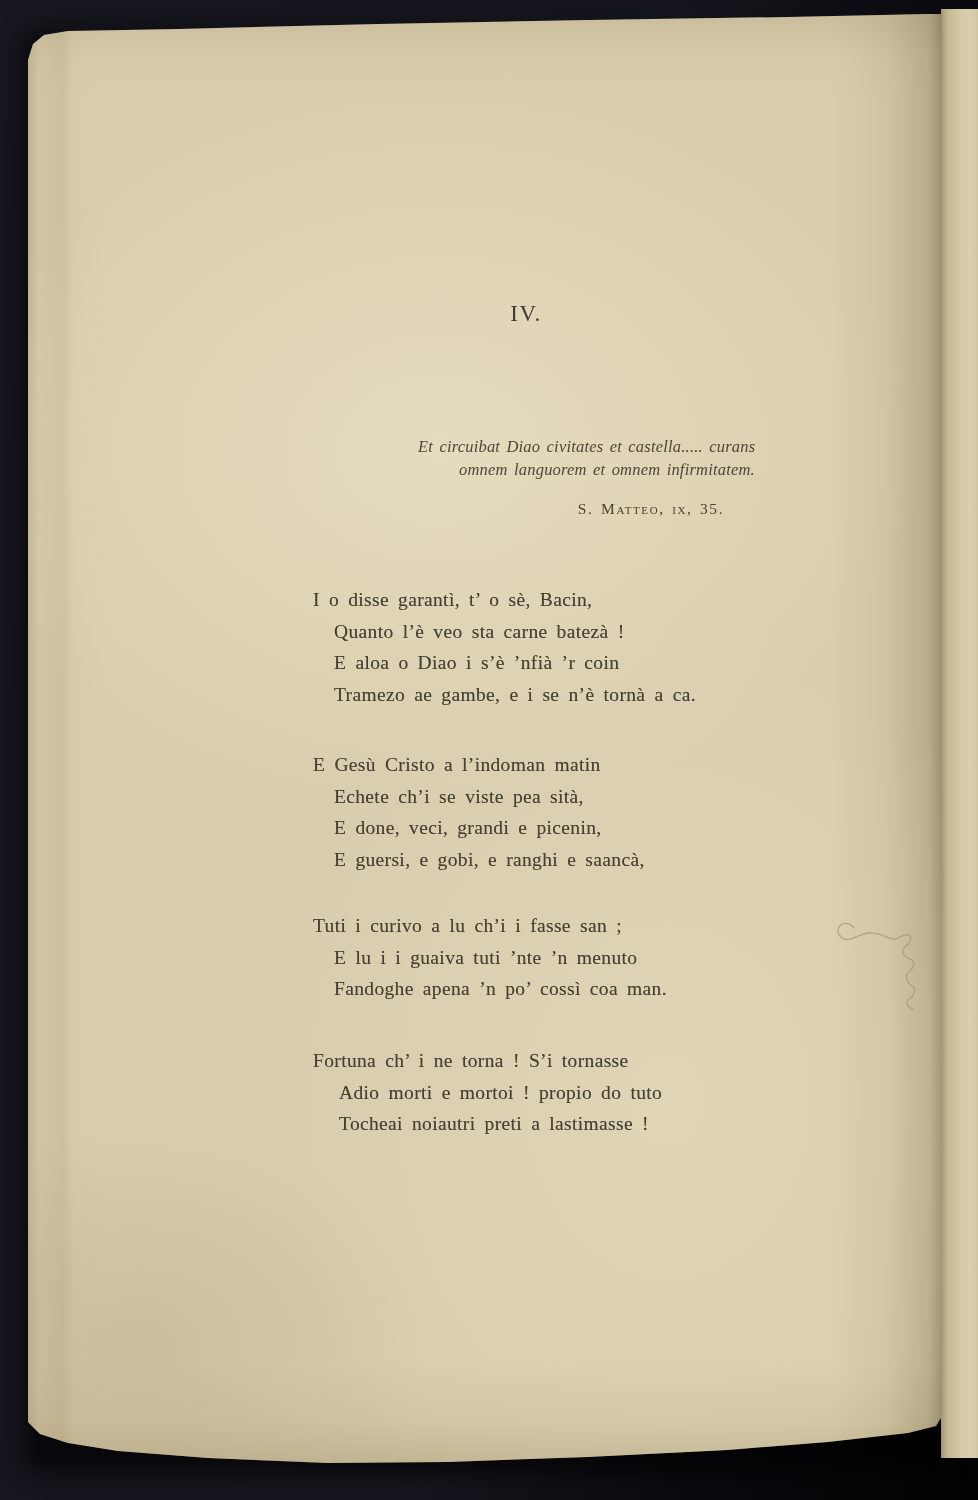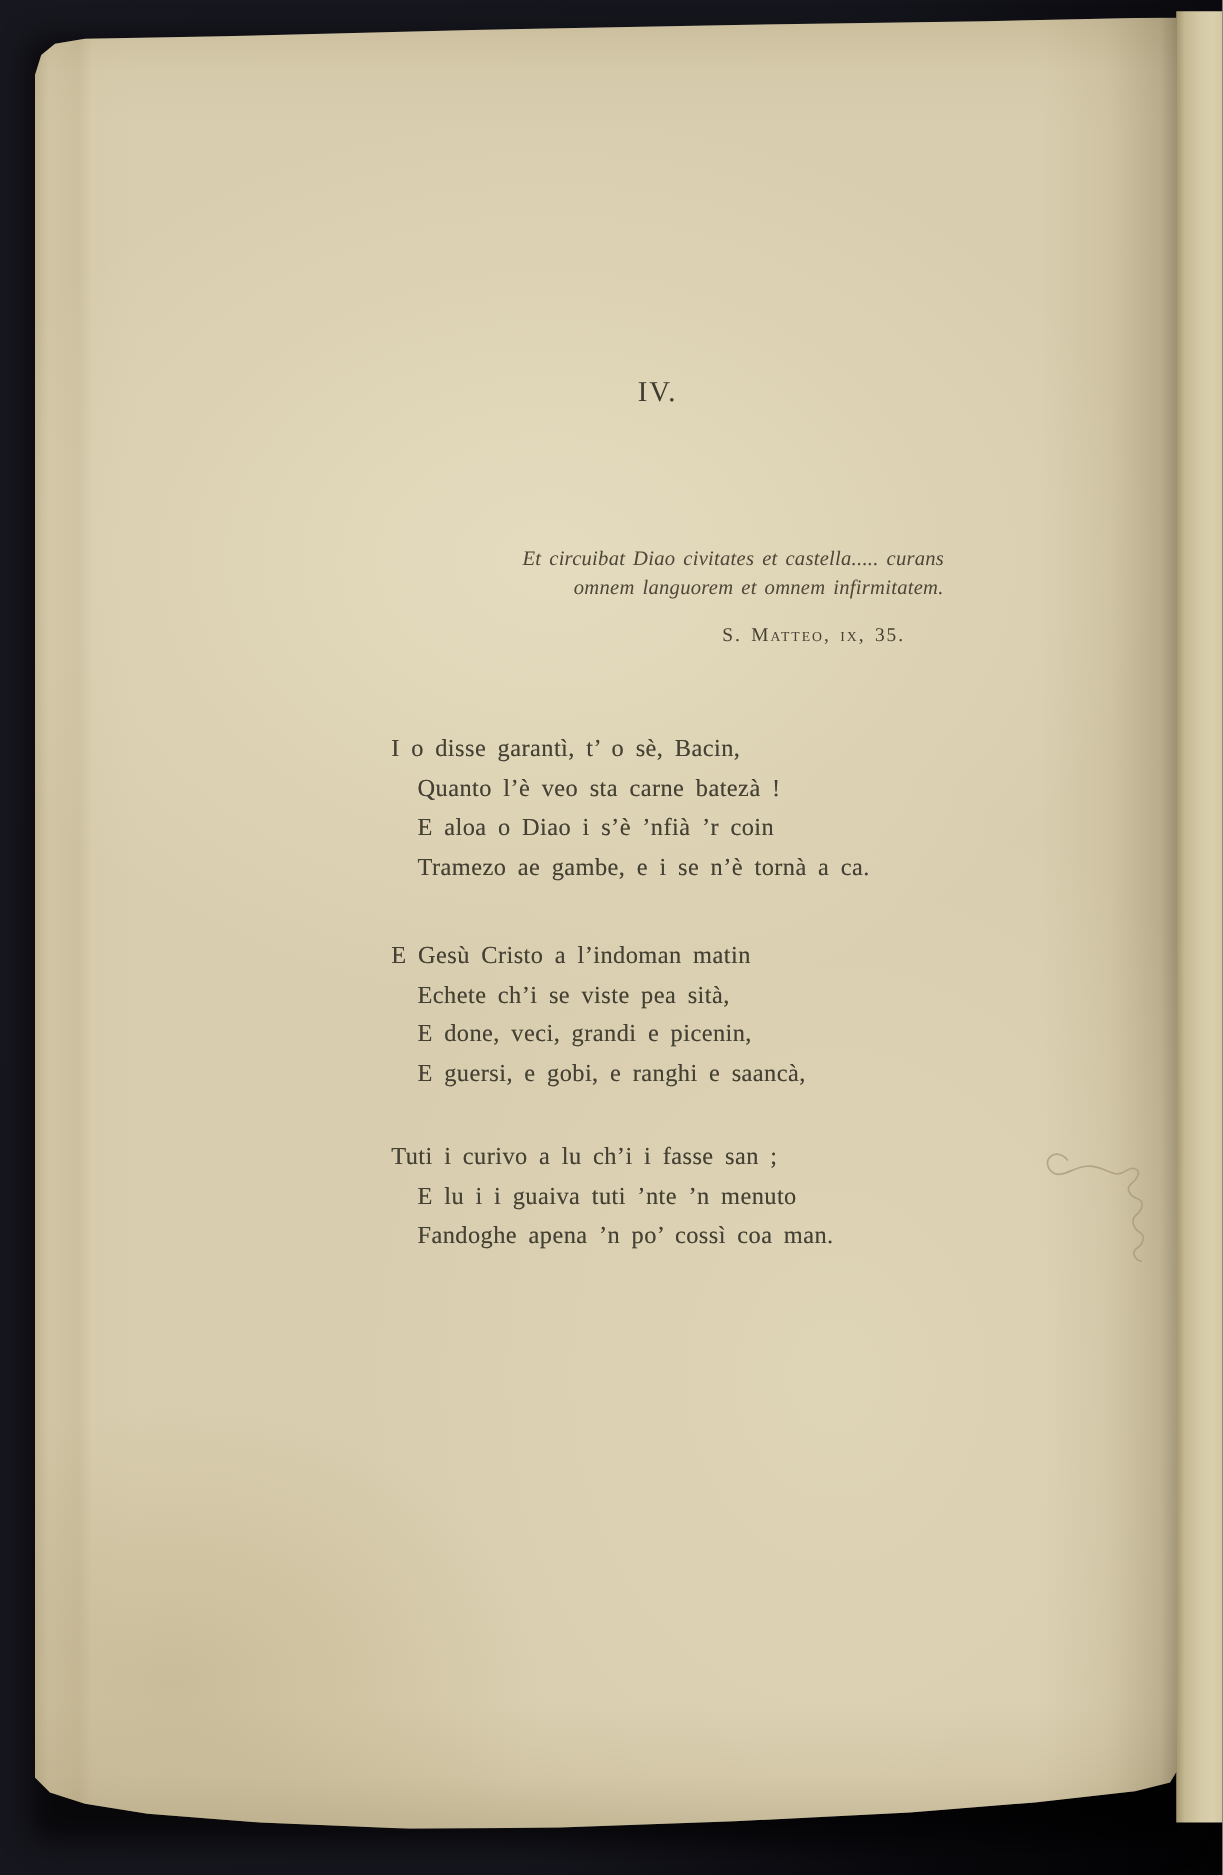--- a/index.html
+++ b/index.html
@@ -172,18 +172,23 @@
     <div class="verse-line indent">E done, veci, grandi e picenin,</div>
     <div class="verse-line indent">E guersi, e gobi, e ranghi e saancà,</div>
   </div>
 
   <div class="stanza stanza-3">
     <div class="verse-line">Tuti i curivo a lu ch’i i fasse san ;</div>
     <div class="verse-line indent">E lu i i guaiva tuti ’nte ’n menuto</div>
     <div class="verse-line indent">Fandoghe apena ’n po’ cossì coa man.</div>
   </div>
 
+  <div class="stanza stanza-4">
+    <div class="verse-line">Fortuna ch’ i ne torna ! S’i tornasse</div>
+    <div class="verse-line indent">Adio morti e mortoi ! propio do tuto</div>
+    <div class="verse-line indent">Tocheai noiautri preti a lastimasse !</div>
+  </div>
 
   <svg class="pencil-scribble" width="140" height="135" viewBox="0 0 140 135">
     <path d="M28,32 c-9,-11 -22,0 -13,9 c7,7 17,-3 28,-4 c11,-1 16,5 24,6 c7,1 9,-6 15,-4 c6,2 1,9 -3,12 c-5,4 -1,10 5,12 c6,2 4,9 -1,13 c-5,4 -2,11 3,14 c5,3 2,10 -3,13 c-4,3 -1,9 4,10" fill="none" stroke="#a79a7c" stroke-width="1.4" stroke-linecap="round"></path>
   </svg>
 
 </div>
 
 </body></html>

